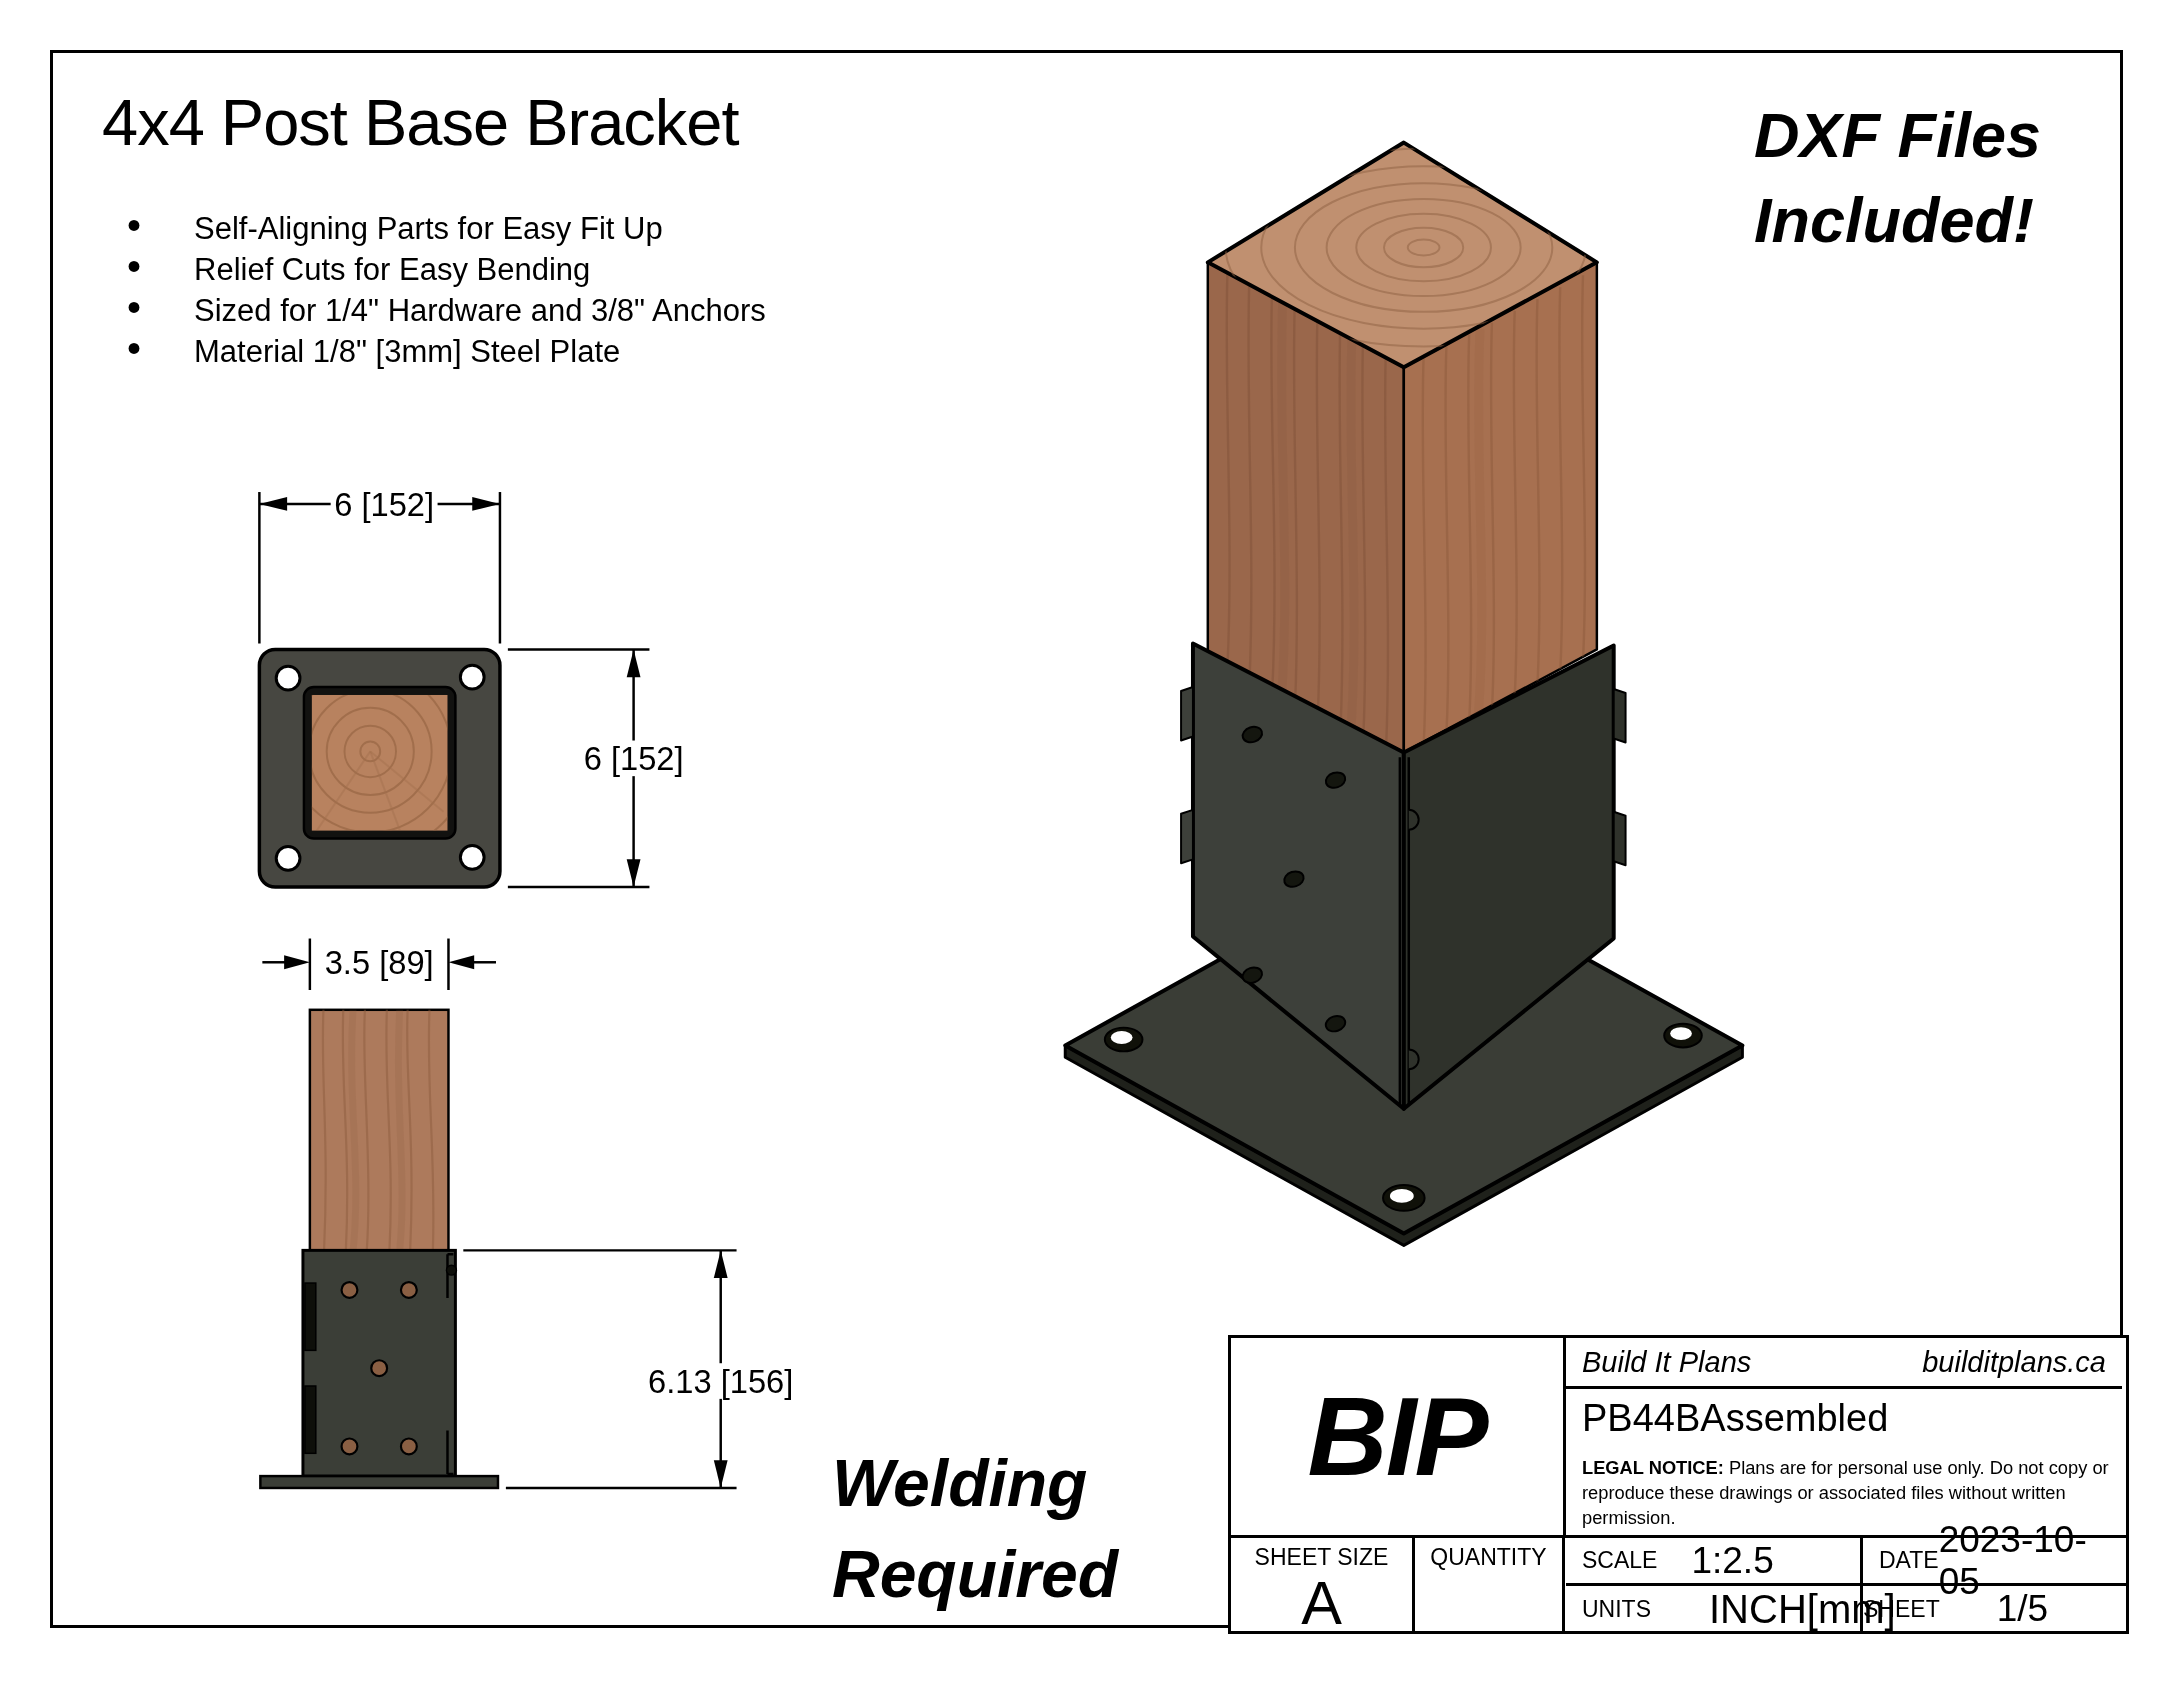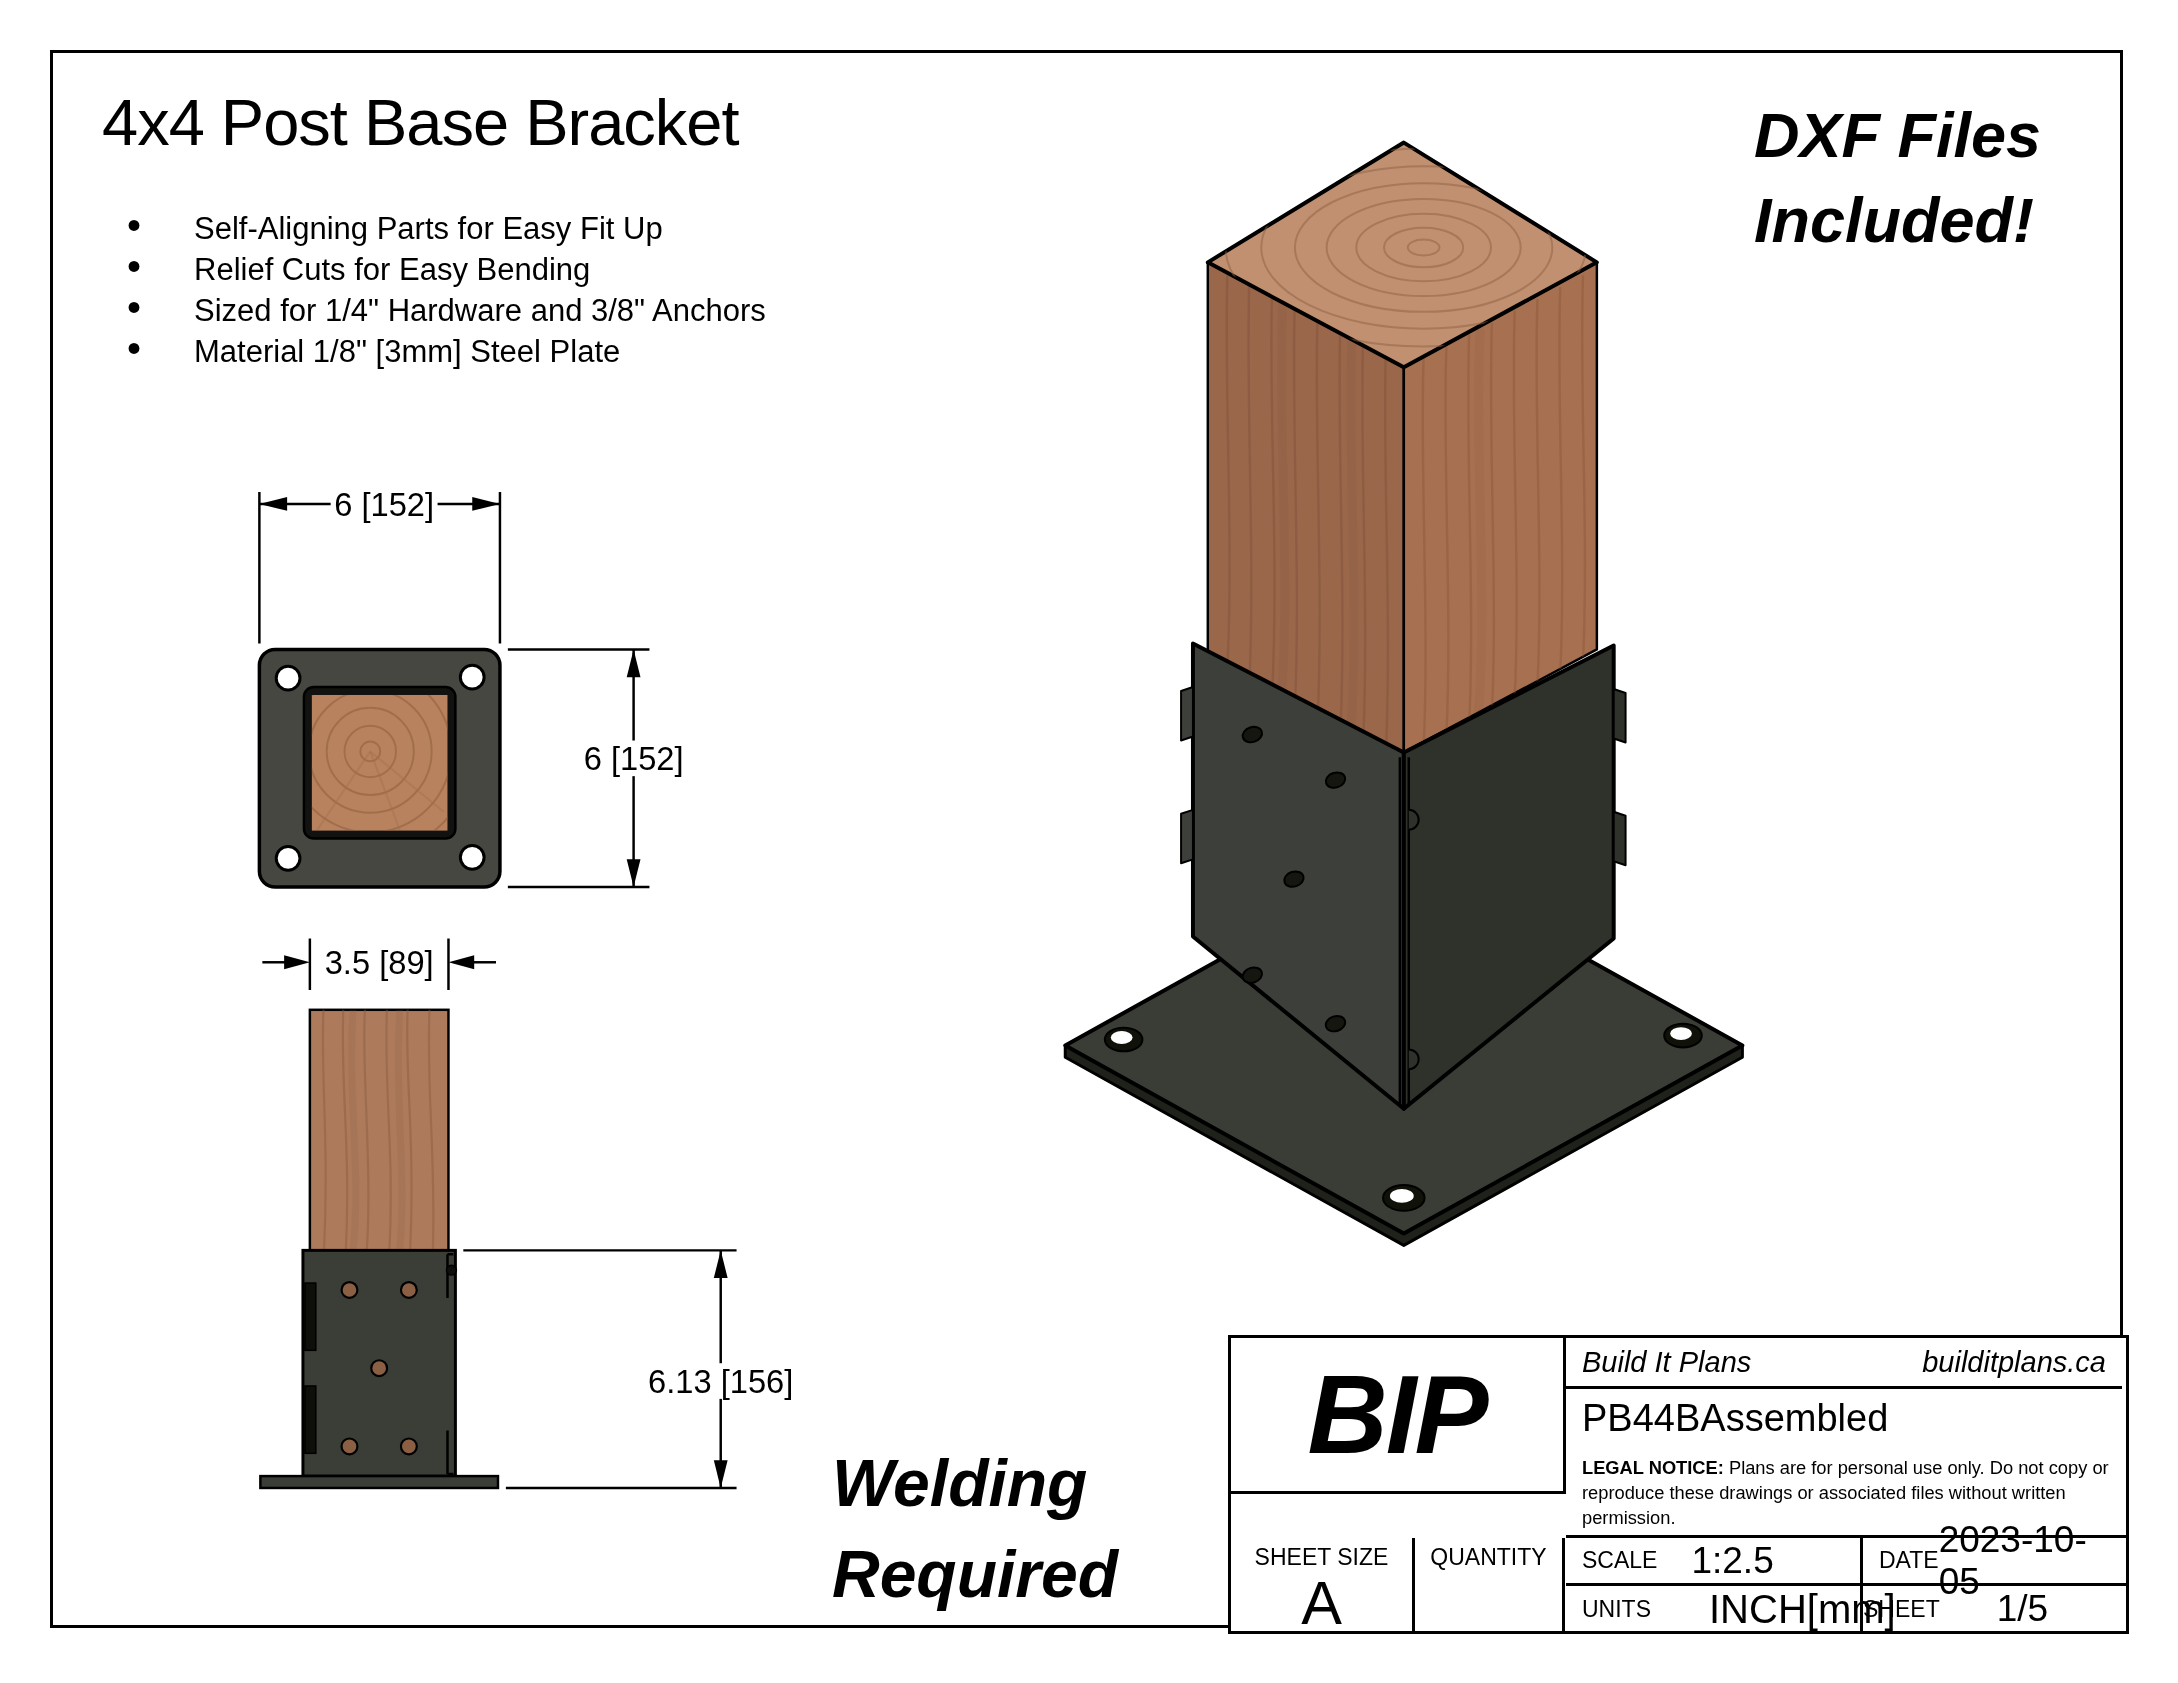--- a/index.html
+++ b/index.html
@@ -36,21 +36,21 @@
     white-space:nowrap;
   }
 
   
   .title-block{
     position:absolute;left:1228px;top:1335px;width:901px;height:299px;
     border:3px solid #000;box-sizing:border-box;background:#fff;
   }
   .tb-cell{position:absolute;box-sizing:border-box;}
   .tb-logo{
-    left:0;top:0;width:335px;height:156px;border-right:3px solid #000;
+    left:0;top:0;width:335px;height:200px;border-right:3px solid #000;
     border-bottom:3px solid #000;display:flex;align-items:center;justify-content:center;
     font-size:111px;font-weight:bold;font-style:italic;letter-spacing:-2px;
   }
   .tb-company-row{
     left:335px;top:0;width:556px;height:51px;border-bottom:3px solid #000;
     display:flex;align-items:center;justify-content:space-between;
     padding:0 16px;font-size:29px;font-style:italic;
   }
   .tb-part{left:335px;top:51px;width:560px;height:149px;border-bottom:3px solid #000;}
   .tb-part-name{position:absolute;left:16px;top:8px;font-size:38px;}

